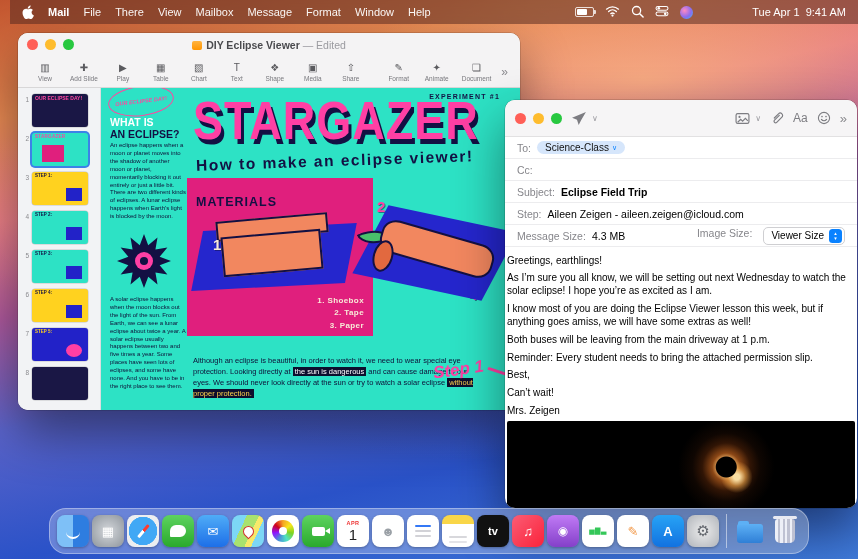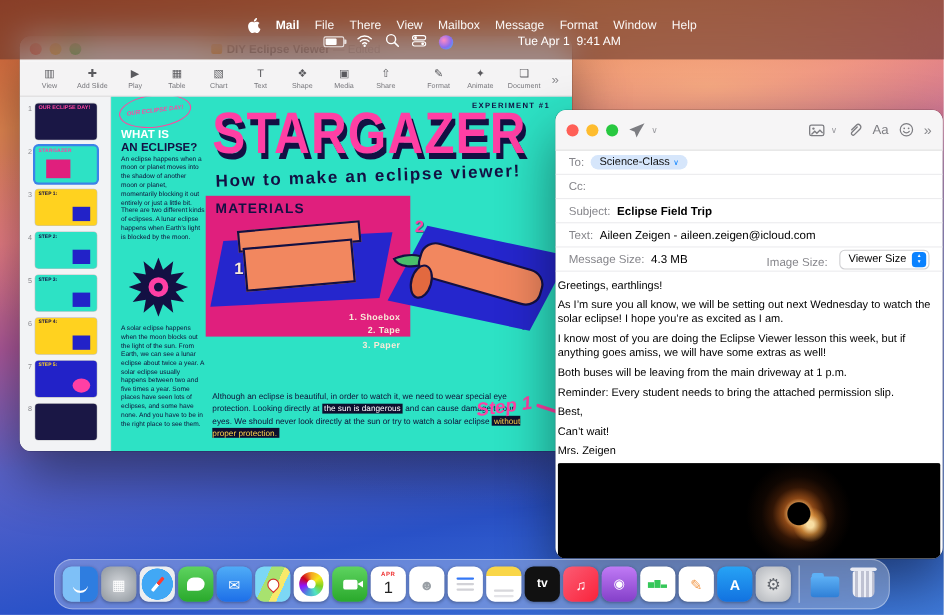--- a/index.html
+++ b/index.html
@@ -6,23 +6,23 @@
   .screen{position:relative;width:858px;height:559px;overflow:hidden;
     font-family:"Liberation Sans",sans-serif;-webkit-font-smoothing:antialiased;}
   
   .wallpaper{position:absolute;inset:0;
     background:
       radial-gradient(ellipse 60% 30% at 75% 14%, rgba(255,200,130,.55), transparent 60%),
       radial-gradient(ellipse 55% 28% at 20% 38%, rgba(255,130,160,.35), transparent 60%),
       radial-gradient(ellipse 70% 35% at 60% 60%, rgba(120,110,220,.30), transparent 65%),
       linear-gradient(168deg,#c2552f 0%,#e98a53 16%,#e87f83 30%,#b05a9e 43%,#5a63c9 58%,#2a52c8 76%,#3f7ad9 100%);}
   
-  .menubar{position:absolute;top:0;left:0;right:0;height:22px;z-index:60;
-    display:flex;justify-content:space-between;align-items:center;padding:16px 12px;
-    background:rgba(82,40,32,.52);backdrop-filter:blur(14px);color:#fff;font-size:11px;flex-direction:column;}
+  .menubar{position:absolute;top:0;left:10px;right:0;height:22px;z-index:60;
+    display:flex;justify-content:space-between;align-items:center;padding:1px 12px;
+    background:rgba(82,40,32,.52);backdrop-filter:blur(14px);color:#fff;font-size:11px;}
   .mb-left{display:flex;align-items:center;gap:14px;}
   .mb-app{font-weight:bold;}
   .mb-menus{display:flex;gap:14px;}
   .mb-item{color:rgba(255,255,255,.95);cursor:default;}
   .mb-right{display:flex;align-items:center;gap:11px;}
   .apple-svg{display:block;}
   .battery{position:relative;width:17px;height:8px;border:1px solid rgba(255,255,255,.8);border-radius:2px;}
   .battery i{position:absolute;left:1px;top:1px;bottom:1px;width:10px;background:#fff;border-radius:1px;}
   .battery b{position:absolute;right:-3px;top:2px;width:2px;height:4px;background:rgba(255,255,255,.8);border-radius:0 1px 1px 0;}
   .siri-orb{width:13px;height:13px;border-radius:50%;
@@ -77,21 +77,21 @@
   .sl-para{position:absolute;color:#0e1038;font-size:6px;line-height:1.32;width:76px;}
   .sl-para1{left:9px;top:54px;}
   .sl-sun{position:absolute;left:16px;top:146px;}
   .sl-para2{left:9px;top:208px;}
   .sl-title{position:absolute;left:92px;top:3px;font-size:45px;font-weight:800;color:#ff3fa4;
     letter-spacing:1px;transform:scaleY(1.18);transform-origin:left top;white-space:nowrap;
     text-shadow:3px 4px 0 #131043;}
   .sl-subtitle{position:absolute;left:95px;top:64px;font-size:15.5px;font-weight:bold;color:#131043;
     transform:rotate(-2deg);white-space:nowrap;letter-spacing:1.5px;}
   .sl-exp{position:absolute;right:20px;top:5px;font-size:7px;font-weight:bold;letter-spacing:1.2px;color:#131043;}
-  .sl-materials{position:absolute;left:86px;top:90px;width:186px;height:128px;background:#e01f7d;padding:5px 9px;box-sizing:border-box;}
+  .sl-materials{position:absolute;left:86px;top:90px;width:186px;height:158px;background:#e01f7d;padding:17px 9px;box-sizing:border-box;}
   .mat-title{font-size:12.5px;font-weight:800;color:#131043;letter-spacing:1px;}
   .mat-illus{position:relative;height:84px;}
   .mat-blue{position:absolute;left:2px;top:18px;width:152px;height:60px;background:#2526cd;transform:skewX(-14deg) rotate(-3deg);}
   .mat-lid{position:absolute;left:20px;top:8px;width:108px;height:16px;background:#f2875f;border:2px solid #131043;transform:rotate(-5deg);}
   .mat-box{position:absolute;left:26px;top:24px;width:96px;height:36px;background:#f2875f;border:2px solid #131043;transform:rotate(-5deg);}
   .mat-list{margin-top:2px;font-size:8px;font-weight:bold;color:#f8ead8;line-height:1.55;letter-spacing:.4px;text-align:right;}
   .callout{position:absolute;font-size:15px;font-weight:800;color:#ff3fa4;text-shadow:1px 1px 0 rgba(19,16,67,.5);}
   .co-1{left:112px;top:148px;color:#f8ead8;}
   .co-2{left:276px;top:110px;}
   .co-3{left:276px;top:176px;}
@@ -113,21 +113,21 @@
   .tb-chev{font-size:8px;color:#9b9ba0;margin-left:-4px;}
   .tb-aa{font-size:12px;color:#7d7d82;}
   .tb-overflow{font-size:13px;color:#8a8a8e;}
   .ml-spacer{flex:1;}
   .ml-row{height:21px;display:flex;align-items:center;padding:0 12px;border-bottom:1px solid #ececee;font-size:10.5px;flex:none;}
   .ml-label{color:#86868b;margin-right:6px;}
   .ml-value{color:#000;}
   .ml-value.bold{font-weight:bold;}
   .token{display:flex;align-items:center;gap:3px;background:#d6e6fb;border-radius:9px;padding:1px 8px;font-size:10px;color:#111;}
   .token .chev{font-size:7px;color:#0a82ff;}
-  .ml-right{margin-left:auto;display:flex;align-items:flex-end;gap:5px;}
+  .ml-right{margin-left:auto;display:flex;align-items:flex-start;gap:5px;}
   .popup{display:flex;align-items:center;gap:5px;border:1px solid #cfcfd2;border-radius:5px;padding:1px 2px 1px 7px;font-size:10px;color:#000;background:#fff;}
   .pop-btn{width:13px;height:14px;background:#0a82ff;border-radius:3.5px;color:#fff;
     font-size:5px;line-height:5px;display:flex;align-items:center;justify-content:center;text-align:center;white-space:pre-line;}
   .ml-body{flex:1;padding:2px 2px 0;overflow:hidden;}
   .ml-p{margin:4.5px 0;font-size:10px;line-height:1.32;color:#000;}
   .attachment{margin:3px 0 8px;height:100px;border-radius:2px;
     background:
       radial-gradient(circle at 63% 46%, #000 0 10px, rgba(0,0,0,0) 11px),
       radial-gradient(circle at 66% 56%, rgba(255,230,170,.95) 0 3px, rgba(255,180,80,.55) 9px, transparent 16px),
       radial-gradient(circle at 63% 46%, rgba(255,190,110,.95) 8px, rgba(255,130,40,.55) 14px, rgba(140,60,15,.35) 24px, rgba(60,25,8,.25) 34px, transparent 48px),
@@ -402,21 +402,21 @@
       </span>
     </div>
     <div class="ml-row">
       <span class="ml-label">Cc:</span>
     </div>
     <div class="ml-row">
       <span class="ml-label">Subject:</span>
       <span class="ml-value bold">Eclipse Field Trip</span>
     </div>
     <div class="ml-row">
-      <span class="ml-label">Text:</span>
+      <span class="ml-label">Step:</span>
       <span class="ml-value">Aileen Zeigen - aileen.zeigen@icloud.com</span>
     </div>
     <div class="ml-row">
       <span class="ml-label">Message Size:</span>
       <span class="ml-value">4.3 MB</span>
       <div class="ml-right">
         <span class="ml-label">Image Size:</span>
         <span class="popup">
           <span>Viewer Size</span>
           <span class="pop-btn">▴

